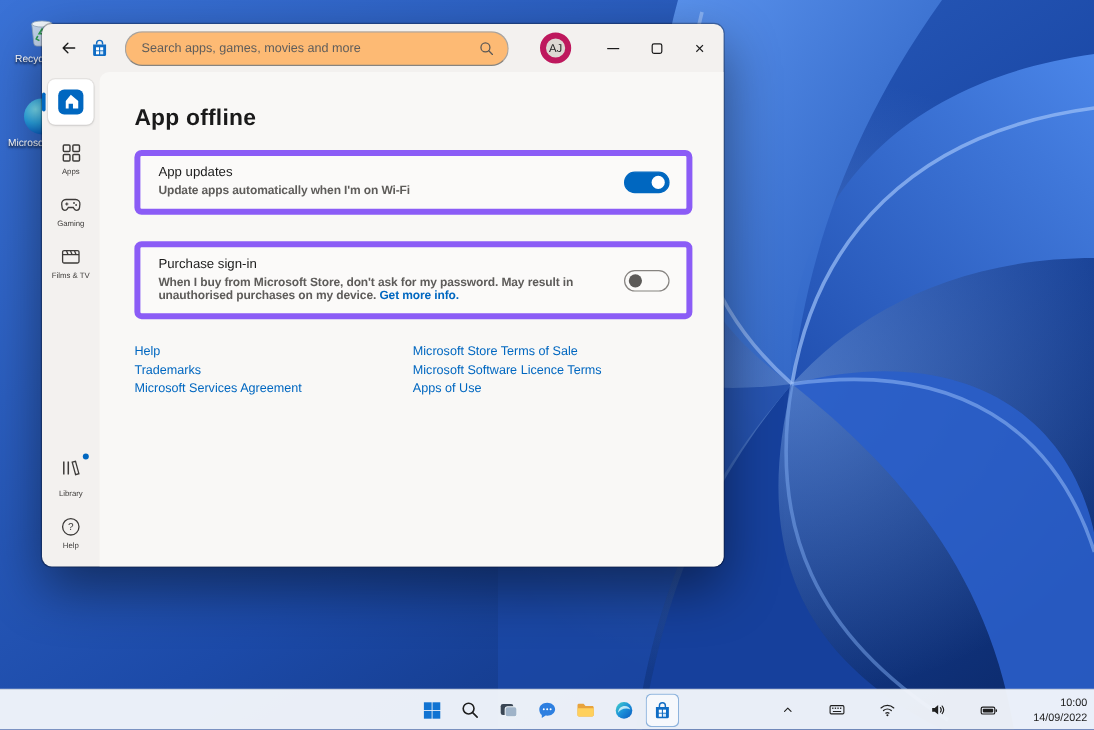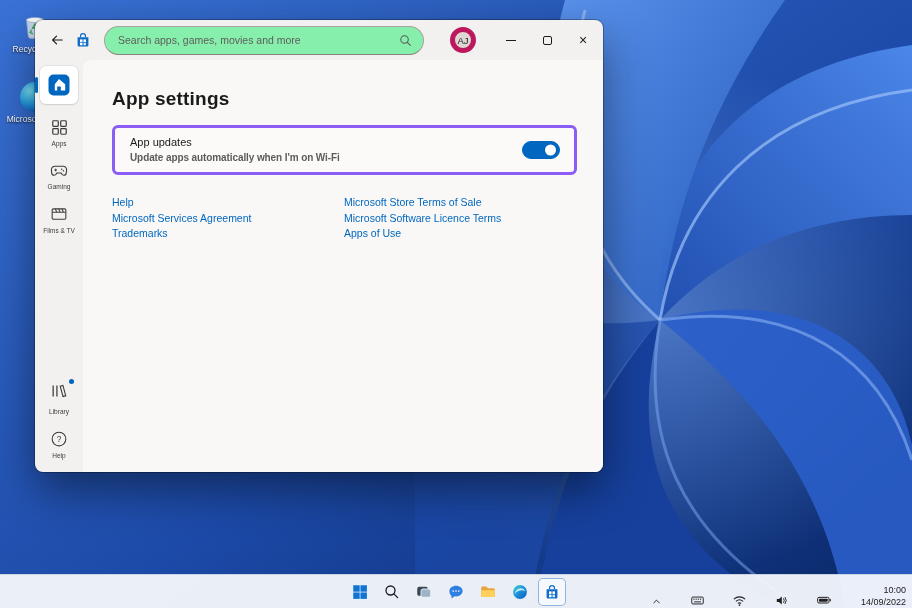--- a/index.html
+++ b/index.html
@@ -21,21 +21,21 @@
   
   .window {
     position:absolute; left:35px; top:20px; width:568px; height:452px;
     border-radius:8px; overflow:hidden; background:#f3f1ef;
     box-shadow:0 0 0 1px rgba(0,0,0,.28), 0 18px 45px rgba(0,0,0,.45);
   }
   .titlebar { height:40px; display:flex; align-items:center; position:relative; }
   .nav-back { width:28px; height:28px; margin-left:8px; border:none; background:transparent; display:grid; place-items:center; border-radius:4px; }
   .tb-store-icon { margin-left:3px; display:grid; place-items:center; }
   .searchbox {
-    margin-left:12px; width:320px; height:29px; background:#86efac;
+    margin-left:12px; width:320px; height:29px; background:#fdba74;
     border:1px solid #a6a3a0; border-bottom-color:#87847f; border-radius:15px;
     display:flex; align-items:center; padding:0 11px 0 13px;
   }
   .searchbox input { flex:1; border:0; background:transparent; outline:0; font:10.5px "Liberation Sans", sans-serif; color:#3b3b3b; }
   .searchbox input::placeholder { color:#5f5d5b; }
   .avatar { margin-left:26px; width:26px; height:26px; border-radius:50%; background:#ddd8d3; border:5px solid #be185d;
     display:grid; place-items:center; font-size:9.5px; color:#222; }
   .win-controls { margin-left:auto; display:flex; height:100%; }
   .win-btn { width:36px; height:100%; border:none; background:transparent; display:grid; place-items:center; color:#1b1b1b; }
   .win-btn.close { margin-right:2px; font-size:14px; line-height:1; }
@@ -52,21 +52,21 @@
   .side-item { display:flex; flex-direction:column; align-items:center; gap:3px; margin-bottom:13px; cursor:pointer; }
   .side-label { font-size:6.5px; color:#3d3b39; text-align:center; line-height:1.15; }
   .side-spacer { flex:1; }
   .lib-wrap { position:relative; }
   .notif-dot { position:absolute; top:-2px; right:-5px; width:5px; height:5px; border-radius:50%; background:#0067c0; }
 
   
   .content { flex:1; background:#f9f8f6; border-top-left-radius:8px; padding:28px 26px 0 29px; }
   .page-title { font-size:19px; font-weight:700; color:#1a1a1a; letter-spacing:.2px; }
   .cards { margin-top:15px; }
-  .card { position:relative; width:465px; background:#fbfaf9; border:3px solid #8b5cf6; border-radius:6px;
+  .card { position:relative; width:465px; background:#fbfaf9; border:5px solid #8b5cf6; border-radius:6px;
     padding:8px 56px 9px 15px; margin-bottom:22px; }
   .card-title { font-size:11px; color:#1b1b1b; margin-bottom:3px; line-height:13px; }
   .card-desc { font-size:10px; letter-spacing:-.1px; line-height:11px; color:#5e5c5a;font-weight:bold; }
   .inline-link { color:#0067c0; text-decoration:none; cursor:pointer; }
   .toggle { position:absolute; right:14px; top:50%; transform:translateY(-50%);
     width:38px; height:18px; border-radius:10px; border:1px solid #868380; background:transparent; cursor:pointer; }
   .toggle .knob { position:absolute; left:3px; top:50%; transform:translateY(-50%);
     width:11px; height:11px; border-radius:50%; background:#5c5a58; }
   .toggle.on { background:#0067c0; border-color:#0067c0; }
   .toggle.on .knob { left:auto; right:3px; background:#fff; }
@@ -75,21 +75,21 @@
   .links-col { display:flex; flex-direction:column; gap:4.5px; }
   .links-col.c1 { width:232px; }
   .link { font-size:10.5px; line-height:11px; color:#0067c0; text-decoration:none; cursor:pointer; }
 
   
   .taskbar { position:absolute; left:0; right:0; bottom:0; height:34px;
     background:rgba(242,246,251,.96); border-top:1px solid rgba(110,130,160,.25); }
   .tb-center { position:absolute; left:50%; top:50%; transform:translate(-50%,-50%); display:flex; align-items:center; gap:4px; }
   .tb-btn { width:28px; height:28px; border:none; background:transparent; border-radius:5px; display:grid; place-items:center; cursor:pointer; }
   .tb-btn.active { background:rgba(255,255,255,.6); box-shadow:inset 0 0 0 1px #8fb4dd; }
-  .tray { position:absolute; right:6px; top:0; height:100%; display:flex; align-items:flex-end; gap:27px; }
+  .tray { position:absolute; right:6px; top:0; height:100%; display:flex; align-items:center; gap:27px; }
   .tray-icon { display:grid; place-items:center; cursor:pointer; }
   .clock { text-align:right; font-size:9px; color:#1b1b1b; line-height:1.35; margin-left:2px; cursor:pointer; }
 </style>
 </head>
 <body>
 
 <div class="screen">
 
   <svg class="wallpaper" viewBox="0 0 912 608" preserveAspectRatio="none">
     <defs>
@@ -237,40 +237,50 @@
         <div class="side-item">
           <svg width="20" height="20" viewBox="0 0 24 24">
             <circle cx="12" cy="12" r="8.2" fill="none" stroke="#3d3b39" stroke-width="1.3"></circle>
             <text x="12" y="15.6" text-anchor="middle" font-size="10" fill="#3d3b39" font-family="Liberation Sans, sans-serif">?</text>
           </svg>
           <span class="side-label">Help</span>
         </div>
       </nav>
 
       <main class="content">
-        <h1 class="page-title">App settings</h1>
+        <h1 class="page-title">App offline</h1>
 
         <div class="cards">
           <div class="card">
             <div class="card-title">App updates</div>
             <div class="card-desc">Update apps automatically when I'm on Wi-Fi</div>
             <div class="toggle on">
                 <span class="knob"></span>
               </div>
           </div>
 
+          <div class="card">
+            <div class="card-title">Purchase sign-in</div>
+            <div class="card-desc">
+              <span>When I buy from Microsoft Store, don't ask for my password. May result in unauthorised purchases on my device.</span>
+              <a class="inline-link">Get more info.</a>
+            </div>
+            <div class="toggle">
+                <span class="knob"></span>
+              </div>
+          </div>
 
 
         </div>
 
         <div class="links-grid">
           <div class="links-col c1">
             <a class="link">Help</a>
+            <a class="link">Trademarks</a>
             <a class="link">Microsoft Services Agreement</a>
-            <a class="link">Trademarks</a>
           </div>
           <div class="links-col">
             <a class="link">Microsoft Store Terms of Sale</a>
             <a class="link">Microsoft Software Licence Terms</a>
             <a class="link">Apps of Use</a>
           </div>
         </div>
       </main>
     </div>
   </div>

